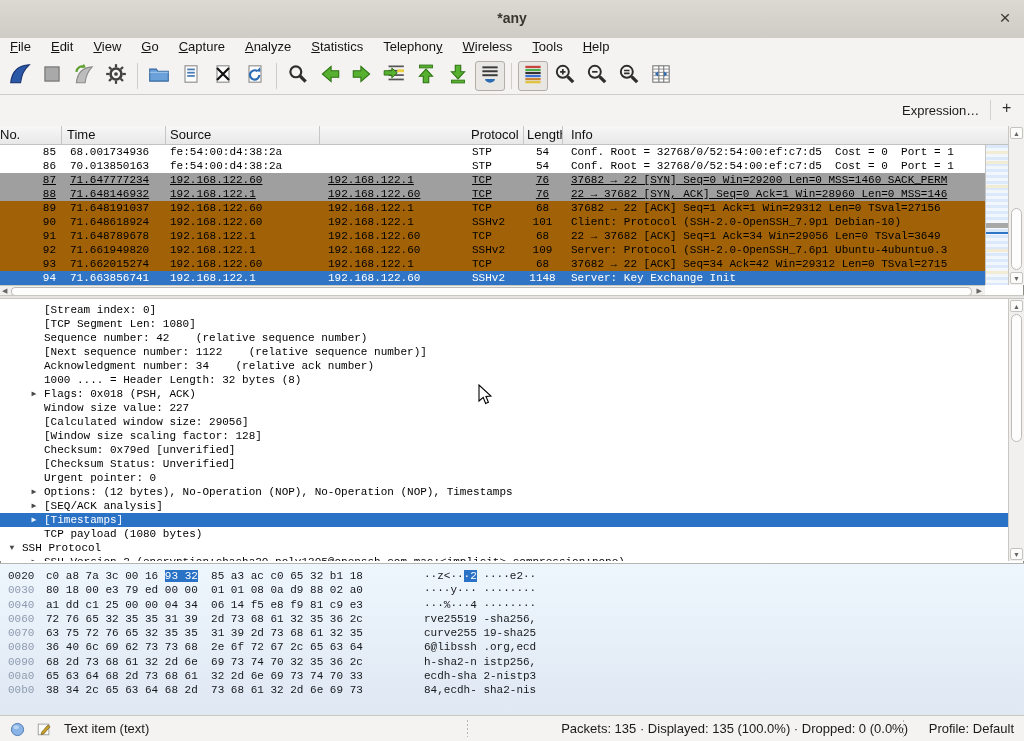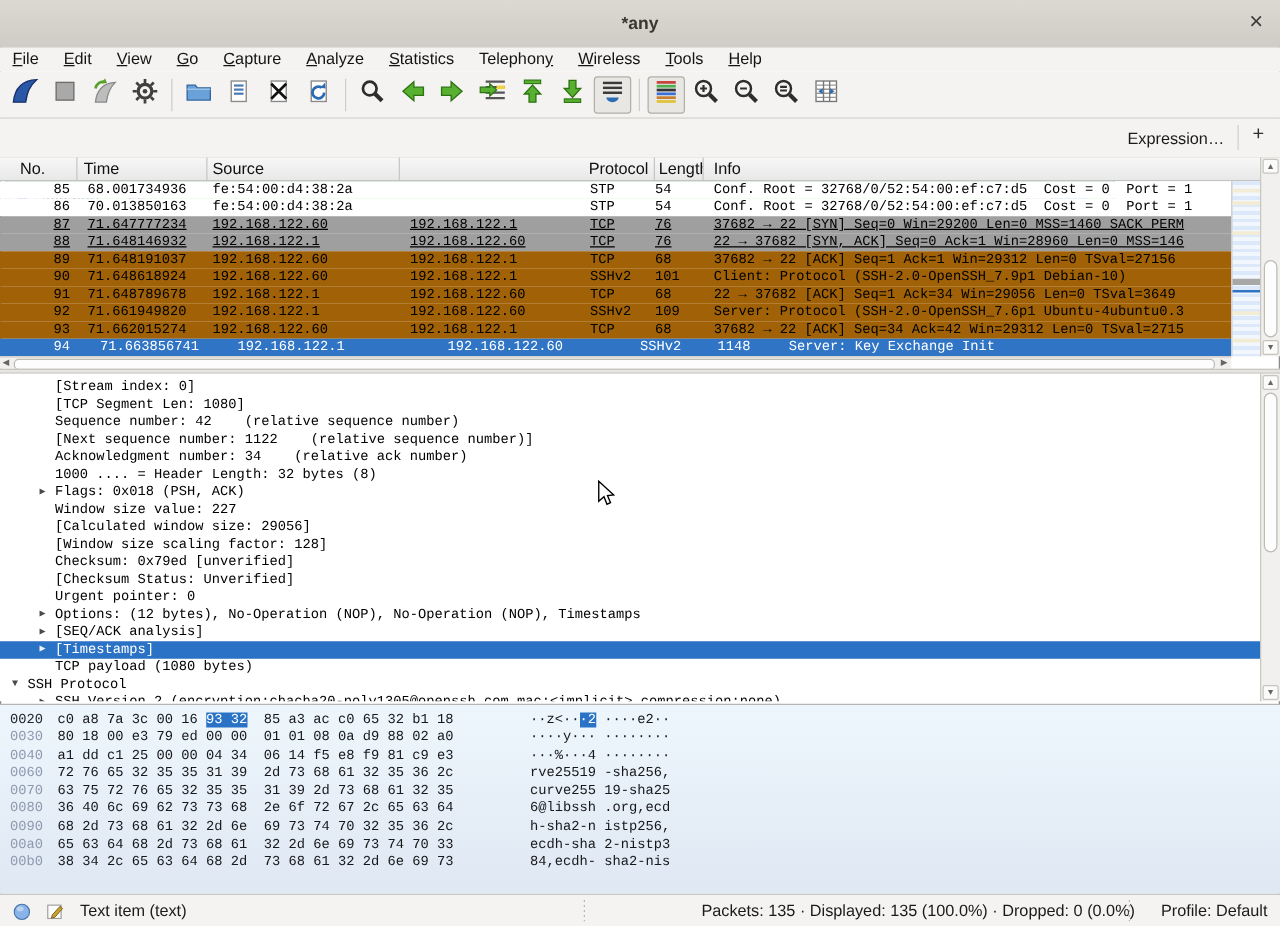--- a/index.html
+++ b/index.html
@@ -39,28 +39,28 @@
   .fplus{position:absolute;left:1002px;top:4px;font-size:16px;color:#2e2e2e;}
   
   .plheader{position:absolute;left:0;top:126px;width:1008px;height:19px;display:flex;
     background:linear-gradient(#f7f7f7,#e8e8e8);border-bottom:1px solid #c2c2c2;font-size:13px;color:#101010;box-sizing:border-box;}
   .phcell{border-right:1px solid #c6c6c6;box-sizing:border-box;overflow:hidden;white-space:nowrap;padding-top:1px;flex:none;}
   .plrows{position:absolute;left:0;top:145px;width:985px;height:140px;font-family:"Liberation Mono","DejaVu Sans Mono",monospace;font-size:11px;overflow:hidden;}
   .prow{display:flex;height:14px;line-height:14px;white-space:nowrap;}
   .prow.white{background:#ffffff;color:#000;}
   .prow.gray{background:#9f9f9f;color:#000;text-decoration:underline;}
   .prow.lav{background:#a16207;color:#000;}
-  .prow.selected{background:#2f74c5;color:#fff;gap:10px;}
+  .prow.selected{background:#2f74c5;color:#fff;}
   .pcell{overflow:hidden;box-sizing:border-box;flex:none;white-space:pre;}
   .c-no{width:62px;text-align:right;padding-right:6px;}
   .c-time{width:104px;padding-left:8px;}
   .c-src{width:154px;padding-left:4px;}
   .c-dst{width:148px;padding-left:8px;}
   .c-proto{width:56px;padding-left:4px;}
-  .c-len{width:39px;text-align:left;padding-right:2px;}
+  .c-len{width:39px;text-align:center;padding-right:2px;}
   .c-info{flex:1 1 auto;padding-left:8px;}
   
   .minimap{position:absolute;left:985px;top:145px;width:23px;height:140px;border-left:1px solid #c4c4c4;box-sizing:border-box;
     background:repeating-linear-gradient(180deg,#dce9fa 0px,#dce9fa 3px,#f2f7fd 3px,#f2f7fd 6px);}
   .mm{position:absolute;left:0;right:0;}
   .vsb{position:absolute;left:1008px;width:16px;background:#f1f0ee;border-left:1px solid #c9c7c2;box-sizing:border-box;}
   .sbb{position:absolute;left:1px;width:13px;height:12px;background:#fbfbfa;border:1px solid #c6c4bf;border-radius:2px;
     font-size:7px;color:#666;text-align:center;line-height:11px;box-sizing:border-box;}
   .sbt{position:absolute;left:2px;width:11px;background:#fdfdfd;border:1px solid #bdbbb6;border-radius:6px;box-sizing:border-box;}
   .hsb{position:absolute;left:0;top:285px;width:985px;height:10px;background:#f1f0ee;border-top:1px solid #c9c7c2;box-sizing:border-box;}
@@ -286,21 +286,21 @@
       <span class="fclear">×</span>
       <span class="fapply">→</span>
       <span class="fdrop">▼</span>
     </div>
     <span class="fexpr">Expression…</span>
     <span class="fsep"></span>
     <span class="fplus">+</span>
   </div>
 
   <div class="plheader" id="plheader">
-      <div class="phcell" style="width: 62px; padding-left: 16px;">No.</div>
+      <div class="phcell" style="width: 62px; padding-left: 0;">No.</div>
       <div class="phcell" style="width: 104px; padding-left: 5px;">Time</div>
       <div class="phcell" style="width: 154px; padding-left: 4px;">Source</div>
       <div class="phcell" style="width: 148px; padding-left: 5px; margin-top: 36px;">Destination</div>
       <div class="phcell" style="width: 56px; padding-left: 3px;">Protocol</div>
       <div class="phcell" style="width: 39px; padding-left: 3px;">Length</div>
       <div class="phcell" style="flex: 1 1 auto; border-right: none; padding-left: 8px;">Info</div>
     </div>
   <div class="plrows" id="plrows">
       <div class="prow white">
         <div class="pcell c-no">85</div>

